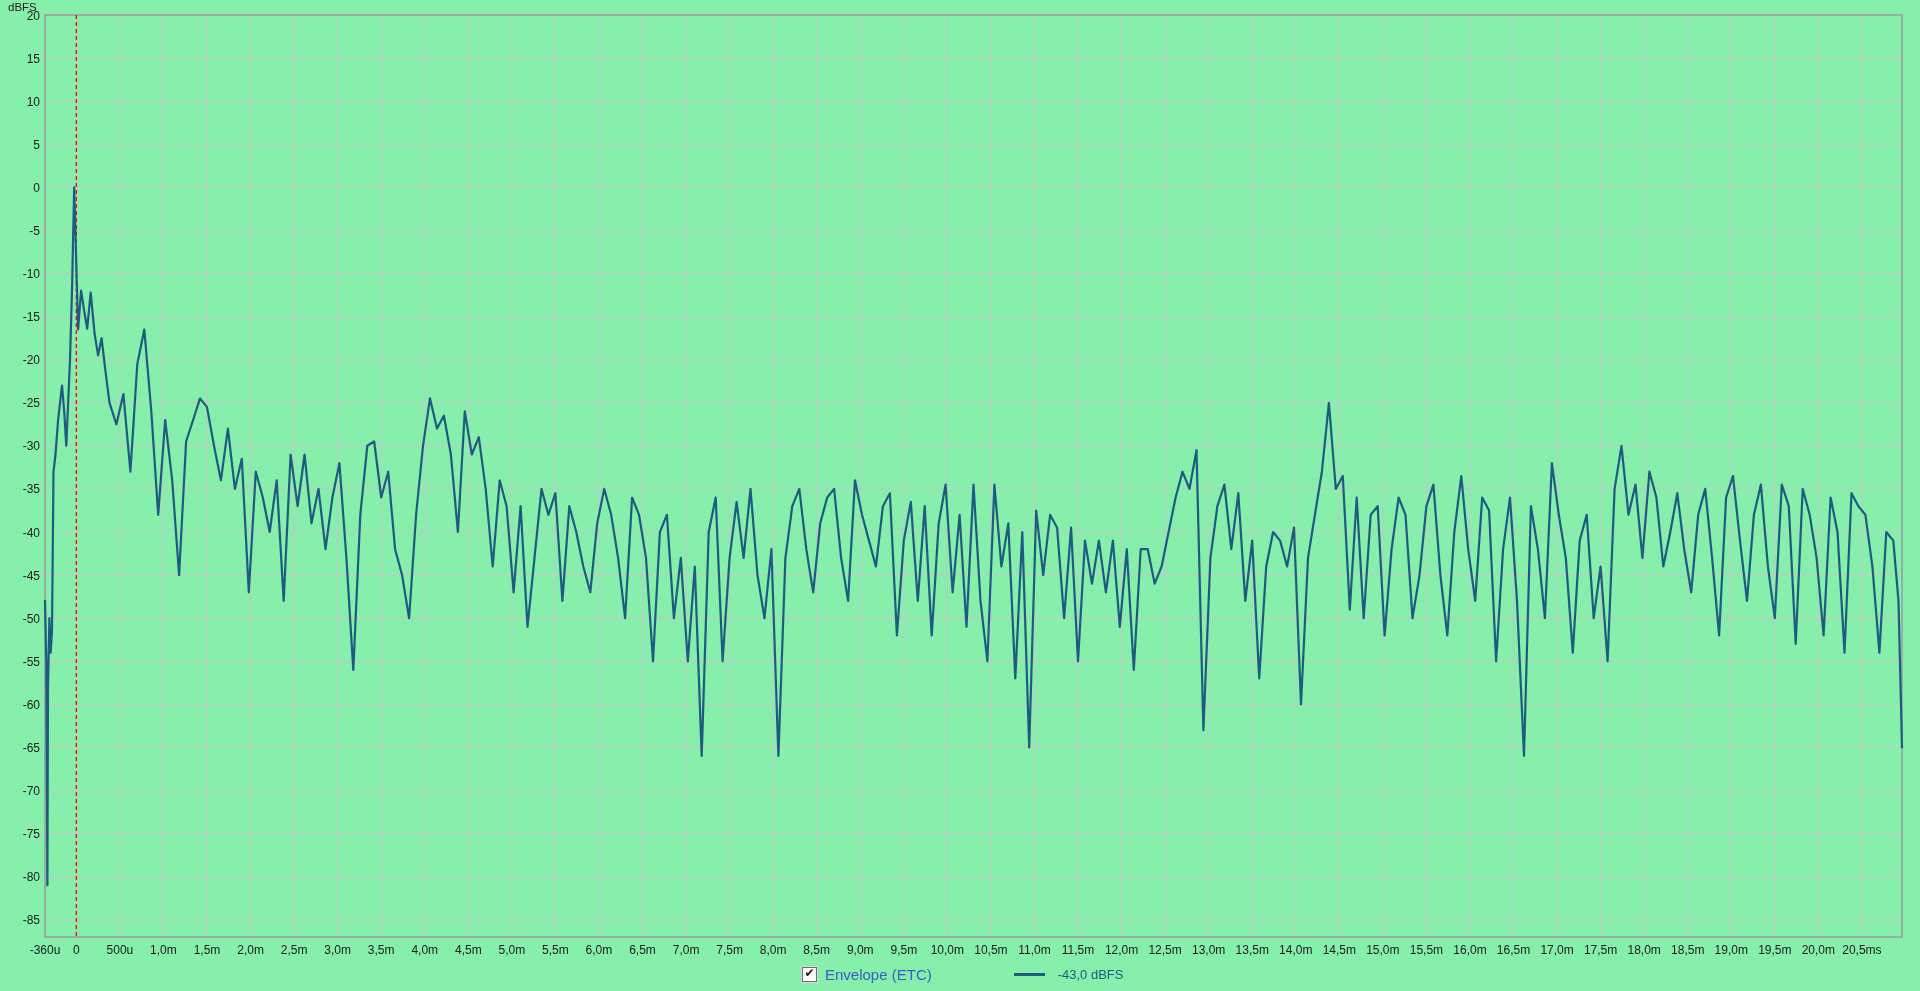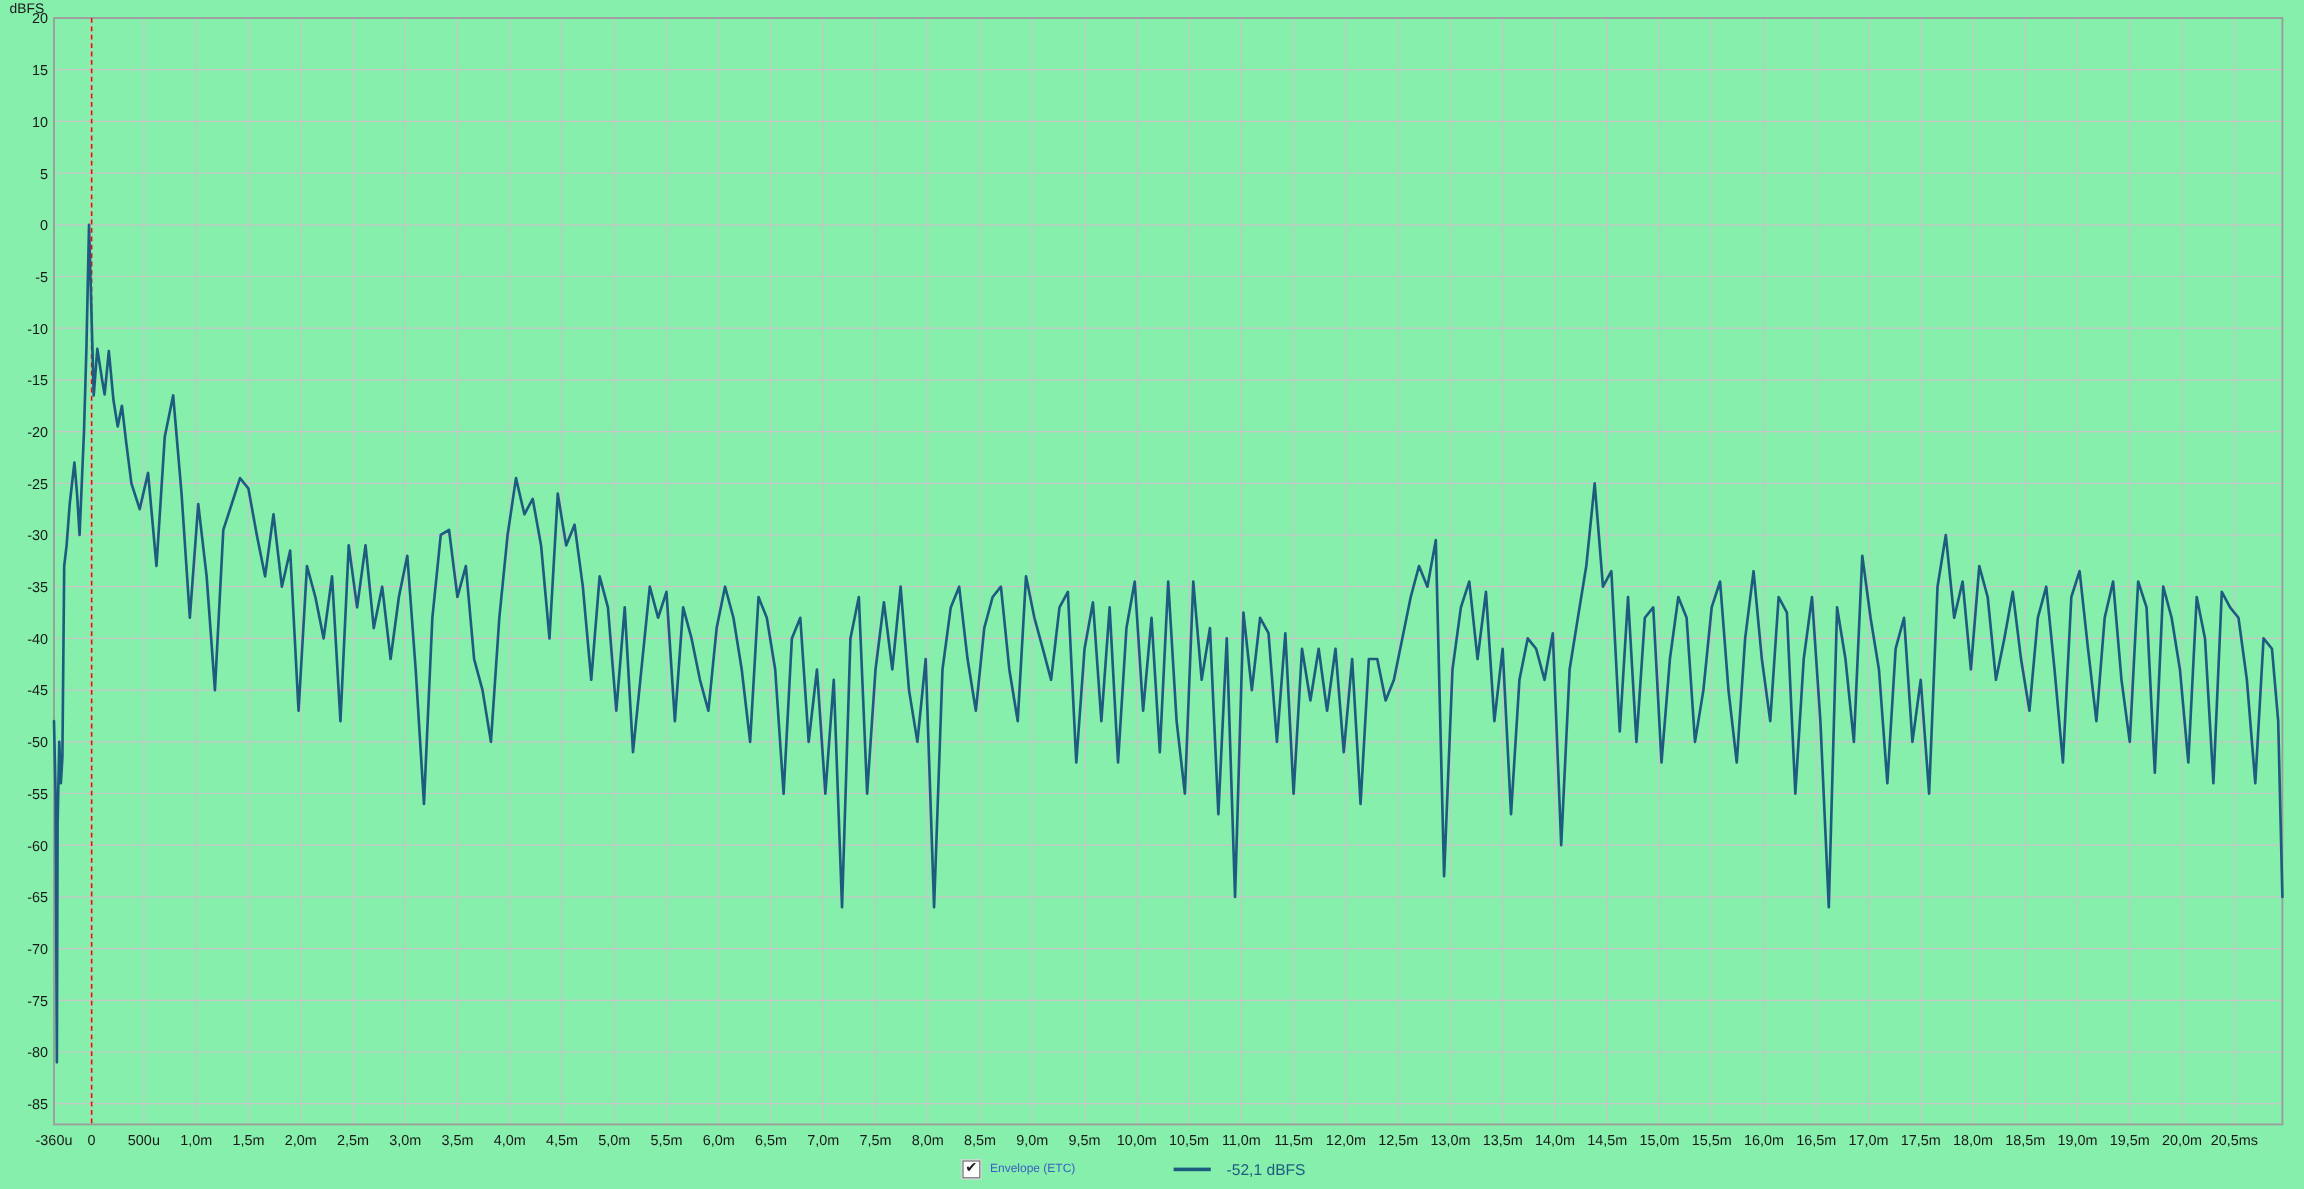--- a/index.html
+++ b/index.html
@@ -10,21 +10,21 @@
   .axis-unit{font-size:11.5px;fill:#1a1a1a;}
   .trace{fill:none;stroke-width:2.2;stroke-linejoin:round;stroke-linecap:round;}
   .marker{stroke-width:1.3;stroke-dasharray:4 3;}
   .gridline{stroke-width:1;}
   .plot-border{fill:none;stroke-width:1.5;}
   .legend{position:absolute;left:802px;top:965px;height:18px;display:flex;align-items:center;}
   .checkbox{display:inline-flex;align-items:center;justify-content:center;width:13px;height:13px;
             background:#fdfdfd;border:1px solid #6e6e6e;box-shadow:0 0 0 1px #d8d8d8;
             font-size:12px;line-height:13px;color:#1a1a1a;font-weight:bold;cursor:default;}
   .check{position:relative;top:-1px;}
-  .legend-label{margin-left:8px;font-size:10px;}
+  .legend-label{margin-left:8px;font-size:15px;}
   .line-sample{display:inline-block;width:31px;height:0;border-top:3px solid #1e5c7f;margin-left:82px;}
   .legend-value{margin-left:13px;font-size:13px;}
 </style>
 </head>
 <body>
 
 <div class="stage">
 
   <svg width="1920" height="960" viewBox="0 0 1920 960" xmlns="http://www.w3.org/2000/svg">
     <text class="axis-unit" x="8" y="11">dBFS</text>
@@ -167,16 +167,16 @@
     <line id="marker" class="marker" x1="76.35647279549718" x2="76.35647279549718" y1="15" y2="937" stroke="#ff0000"></line>
     <path id="trace" class="trace" d="M45.0 600.9L46.3 661.3L47.4 885.3L48.0 687.1L49.4 618.2L50.7 652.6L52.0 631.1L53.5 471.7L55.5 454.5L58.1 420.0L62.0 385.5L64.2 411.4L66.3 445.8L70.0 359.7L72.0 290.7L74.2 187.3L78.1 329.5L81.1 290.7L85.1 316.6L87.2 328.7L90.7 292.5L94.6 333.8L98.1 355.4L101.6 338.1L105.1 368.3L109.5 402.8L116.4 424.3L123.4 394.1L130.4 471.7L137.3 364.0L144.3 329.5L151.3 411.4L158.2 514.8L165.2 420.0L172.2 480.3L179.1 575.1L186.1 441.5L193.1 420.0L200.0 398.4L207.0 407.1L214.0 445.8L220.9 480.3L227.9 428.6L234.9 488.9L241.8 458.8L248.8 592.3L255.8 471.7L262.8 497.5L269.7 532.0L276.7 480.3L283.7 600.9L290.6 454.5L297.6 506.2L304.6 454.5L311.5 523.4L318.5 488.9L325.5 549.2L332.4 497.5L339.4 463.1L346.4 557.9L353.3 669.9L360.3 514.8L367.3 445.8L374.2 441.5L381.2 497.5L388.2 471.7L395.1 549.2L402.1 575.1L409.1 618.2L416.1 514.8L423.0 445.8L430.0 398.4L437.0 428.6L443.9 415.7L450.9 454.5L457.9 532.0L464.8 411.4L471.8 454.5L478.8 437.2L485.7 488.9L492.7 566.5L499.7 480.3L506.6 506.2L513.6 592.3L520.6 506.2L527.5 626.8L534.5 557.9L541.5 488.9L548.4 514.8L555.4 493.2L562.4 600.9L569.3 506.2L576.3 532.0L583.3 566.5L590.3 592.3L597.2 523.4L604.2 488.9L611.2 514.8L618.1 557.9L625.1 618.2L632.1 497.5L639.0 514.8L646.0 557.9L653.0 661.3L659.9 532.0L666.9 514.8L673.9 618.2L680.8 557.9L687.8 661.3L694.8 566.5L701.7 756.0L708.7 532.0L715.7 497.5L722.6 661.3L729.6 557.9L736.6 501.9L743.6 557.9L750.5 488.9L757.5 575.1L764.5 618.2L771.4 549.2L778.4 756.0L785.4 557.9L792.3 506.2L799.3 488.9L806.3 549.2L813.2 592.3L820.2 523.4L827.2 497.5L834.1 488.9L841.1 557.9L848.1 600.9L855.0 480.3L862.0 514.8L869.0 540.6L875.9 566.5L882.9 506.2L889.9 493.2L896.9 635.4L903.8 540.6L910.8 501.9L917.8 600.9L924.7 506.2L931.7 635.4L938.7 523.4L945.6 484.6L952.6 592.3L959.6 514.8L966.5 626.8L973.5 484.6L980.5 600.9L987.4 661.3L994.4 484.6L1001.4 566.5L1008.3 523.4L1015.3 678.5L1022.3 532.0L1029.2 747.4L1036.2 510.5L1043.2 575.1L1050.1 514.8L1057.1 527.7L1064.1 618.2L1071.1 527.7L1078.0 661.3L1085.0 540.6L1092.0 583.7L1098.9 540.6L1105.9 592.3L1112.9 540.6L1119.8 626.8L1126.8 549.2L1133.8 669.9L1140.7 549.2L1147.7 549.2L1154.7 583.7L1161.6 566.5L1168.6 532.0L1175.6 497.5L1182.5 471.7L1189.5 488.9L1196.5 450.1L1203.4 730.2L1210.4 557.9L1217.4 506.2L1224.4 484.6L1231.3 549.2L1238.3 493.2L1245.3 600.9L1252.2 540.6L1259.2 678.5L1266.2 566.5L1273.1 532.0L1280.1 540.6L1287.1 566.5L1294.0 527.7L1301.0 704.3L1308.0 557.9L1314.9 514.8L1321.9 471.7L1328.9 402.8L1335.8 488.9L1342.8 476.0L1349.8 609.6L1356.7 497.5L1363.7 618.2L1370.7 514.8L1377.7 506.2L1384.6 635.4L1391.6 549.2L1398.6 497.5L1405.5 514.8L1412.5 618.2L1419.5 575.1L1426.4 506.2L1433.4 484.6L1440.4 575.1L1447.3 635.4L1454.3 532.0L1461.3 476.0L1468.2 549.2L1475.2 600.9L1482.2 497.5L1489.1 510.5L1496.1 661.3L1503.1 549.2L1510.0 497.5L1517.0 600.9L1524.0 756.0L1530.9 506.2L1537.9 549.2L1544.9 618.2L1551.9 463.1L1558.8 514.8L1565.8 557.9L1572.8 652.6L1579.7 540.6L1586.7 514.8L1593.7 618.2L1600.6 566.5L1607.6 661.3L1614.6 488.9L1621.5 445.8L1628.5 514.8L1635.5 484.6L1642.4 557.9L1649.4 471.7L1656.4 497.5L1663.3 566.5L1670.3 532.0L1677.3 493.2L1684.2 549.2L1691.2 592.3L1698.2 514.8L1705.2 488.9L1712.1 557.9L1719.1 635.4L1726.1 497.5L1733.0 476.0L1740.0 540.6L1747.0 600.9L1753.9 514.8L1760.9 484.6L1767.9 566.5L1774.8 618.2L1781.8 484.6L1788.8 506.2L1795.7 644.0L1802.7 488.9L1809.7 514.8L1816.6 557.9L1823.6 635.4L1830.6 497.5L1837.5 532.0L1844.5 652.6L1851.5 493.2L1858.4 506.2L1865.4 514.8L1872.4 566.5L1879.4 652.6L1886.3 532.0L1893.3 540.6L1898.5 600.9L1902.0 747.4" stroke="#1e5c7f"></path>
   </svg>
 
   <div class="legend">
     <span class="checkbox">
         <span class="check">✔</span>
       </span>
     <span class="legend-label" style="color: rgb(59, 95, 196);">Envelope (ETC)</span>
     <span class="line-sample" style="border-top-color: rgb(30, 92, 127);"></span>
-    <span class="legend-value" style="color: rgb(30, 92, 127);">-52,1 dBFS</span>
+    <span class="legend-value" style="color: rgb(30, 92, 127);">-43,0 dBFS</span>
   </div>
 
 </div>
 
 </body></html>

